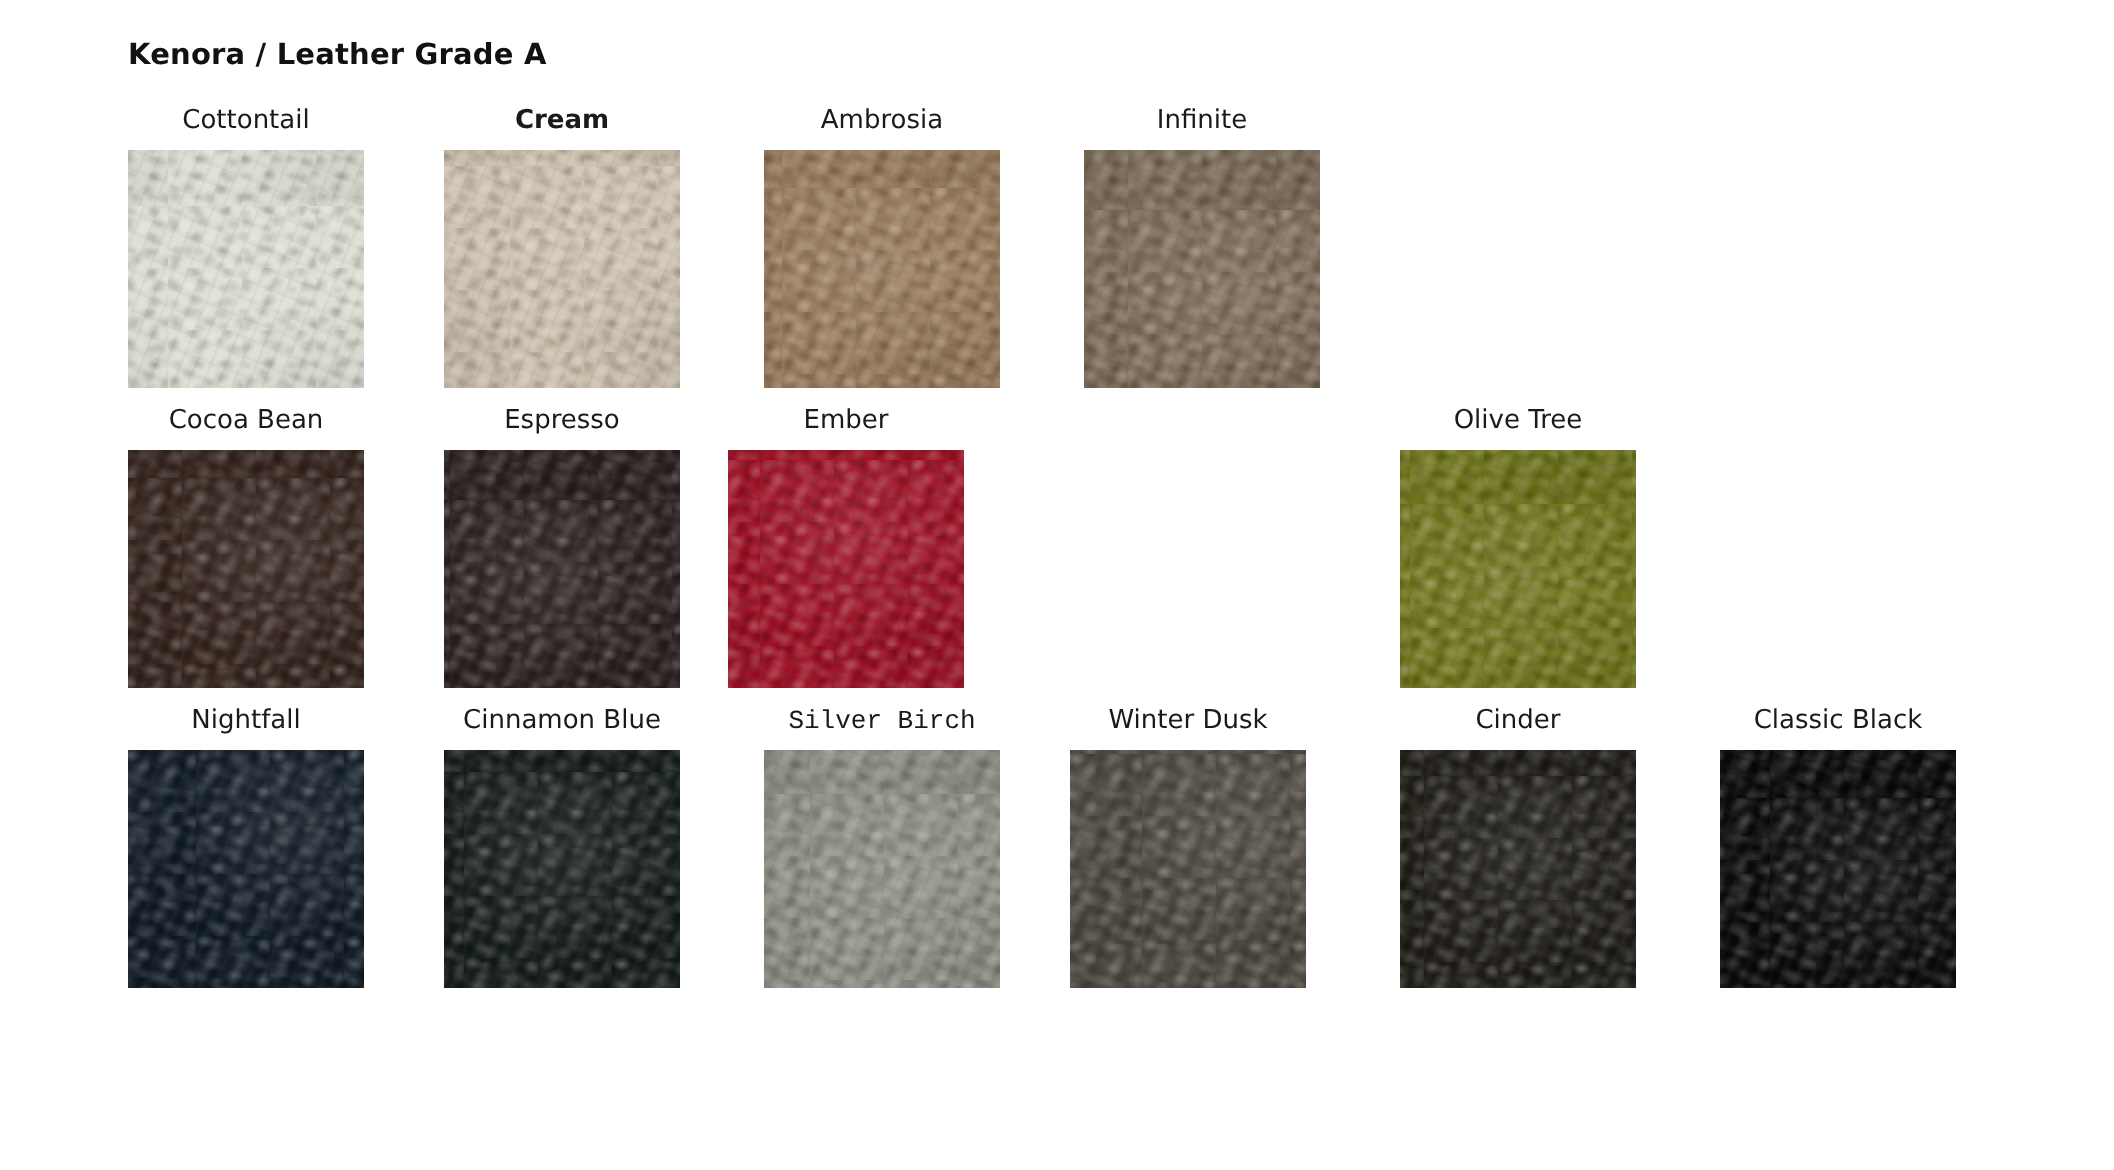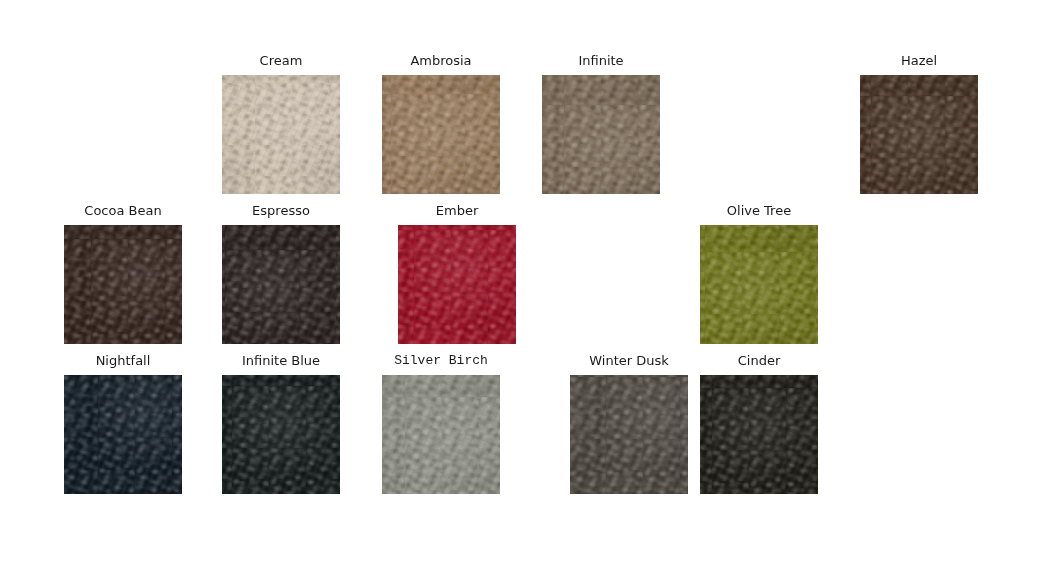--- a/index.html
+++ b/index.html
@@ -132,25 +132,35 @@
     background-image:
       radial-gradient(ellipse 90px 80px at 38% 30%, rgba(255,255,255,0.07), rgba(255,255,255,0) 75%),
       radial-gradient(ellipse 80px 70px at 72% 82%, rgba(0,0,0,0.06), rgba(0,0,0,0) 75%);
   }
 </style>
 </head>
 <body>
 
 <div id="page">
 
+  <div class="chart-title">Kenora / Leather Grade A</div>
 
   <div class="swatch-grid" id="swatch-grid">
       <div class="swatch-row" style="height: 150px;">
+        <div class="swatch-cell" style="left: 0px; width: 118px;">
+          <span class="swatch-label" style="width: 118px;">Cottontail</span>
+          <div class="swatch-chip" style="background-color: rgb(220, 220, 210); width: 118px; height: 119px;">
+            <div class="grain grain-a" style="background-position: 20px 28px;"></div>
+            <div class="grain grain-b" style="background-position: 20px 28px;"></div>
+            <div class="grain grain-c" style="background-position: 20px 28px;"></div>
+            <div class="grain grain-sheen" style="background-position: 20px 28px;"></div>
+          </div>
+        </div>
         <div class="swatch-cell" style="left: 158px; width: 118px;">
-          <span class="swatch-label" style="width: 118px;">Cream</span>
+          <span class="swatch-label" style="width: 118px; font-weight: bold;">Cream</span>
           <div class="swatch-chip" style="background-color: rgb(205, 192, 174); width: 118px; height: 119px;">
             <div class="grain grain-a" style="background-position: 33px 8px;"></div>
             <div class="grain grain-b" style="background-position: 33px 8px;"></div>
             <div class="grain grain-c" style="background-position: 33px 8px;"></div>
             <div class="grain grain-sheen" style="background-position: 33px 8px;"></div>
           </div>
         </div>
         <div class="swatch-cell" style="left: 318px; width: 118px;">
           <span class="swatch-label" style="width: 118px;">Ambrosia</span>
           <div class="swatch-chip" style="background-color: rgb(151, 121, 90); width: 118px; height: 119px;">
@@ -160,29 +170,20 @@
             <div class="grain grain-sheen" style="background-position: 9px 19px;"></div>
           </div>
         </div>
         <div class="swatch-cell" style="left: 478px; width: 118px;">
           <span class="swatch-label" style="width: 118px;">Infinite</span>
           <div class="swatch-chip" style="background-color: rgb(123, 106, 86); width: 118px; height: 119px;">
             <div class="grain grain-a" style="background-position: 22px 30px;"></div>
             <div class="grain grain-b" style="background-position: 22px 30px;"></div>
             <div class="grain grain-c" style="background-position: 22px 30px;"></div>
             <div class="grain grain-sheen" style="background-position: 22px 30px;"></div>
-          </div>
-        </div>
-        <div class="swatch-cell" style="left: 796px; width: 118px;">
-          <span class="swatch-label" style="width: 118px;">Hazel</span>
-          <div class="swatch-chip" style="background-color: rgb(69, 49, 35); width: 118px; height: 119px;">
-            <div class="grain grain-a" style="background-position: 11px 21px;"></div>
-            <div class="grain grain-b" style="background-position: 11px 21px;"></div>
-            <div class="grain grain-c" style="background-position: 11px 21px;"></div>
-            <div class="grain grain-sheen" style="background-position: 11px 21px;"></div>
           </div>
         </div>
       </div>
       <div class="swatch-row" style="height: 150px;">
         <div class="swatch-cell" style="left: 0px; width: 118px;">
           <span class="swatch-label" style="width: 118px;">Cocoa Bean</span>
           <div class="swatch-chip" style="background-color: rgb(52, 35, 28); width: 118px; height: 119px;">
             <div class="grain grain-a" style="background-position: 27px 14px;"></div>
             <div class="grain grain-b" style="background-position: 27px 14px;"></div>
             <div class="grain grain-c" style="background-position: 27px 14px;"></div>
@@ -191,21 +192,21 @@
         </div>
         <div class="swatch-cell" style="left: 158px; width: 118px;">
           <span class="swatch-label" style="width: 118px;">Espresso</span>
           <div class="swatch-chip" style="background-color: rgb(40, 31, 29); width: 118px; height: 119px;">
             <div class="grain grain-a" style="background-position: 3px 25px;"></div>
             <div class="grain grain-b" style="background-position: 3px 25px;"></div>
             <div class="grain grain-c" style="background-position: 3px 25px;"></div>
             <div class="grain grain-sheen" style="background-position: 3px 25px;"></div>
           </div>
         </div>
-        <div class="swatch-cell" style="left: 334px; width: 113px;">
+        <div class="swatch-cell" style="left: 300px; width: 113px;">
           <span class="swatch-label" style="width: 118px;">Ember</span>
           <div class="swatch-chip" style="background-color: rgb(156, 14, 34); width: 118px; height: 119px;">
             <div class="grain grain-a" style="background-position: 16px 5px;"></div>
             <div class="grain grain-b" style="background-position: 16px 5px;"></div>
             <div class="grain grain-c" style="background-position: 16px 5px;"></div>
             <div class="grain grain-sheen" style="background-position: 16px 5px;"></div>
           </div>
         </div>
         <div class="swatch-cell" style="left: 636px; width: 118px;">
           <span class="swatch-label" style="width: 118px;">Olive Tree</span>
@@ -221,51 +222,60 @@
         <div class="swatch-cell" style="left: 0px; width: 118px;">
           <span class="swatch-label" style="width: 118px;">Nightfall</span>
           <div class="swatch-chip" style="background-color: rgb(15, 26, 36); width: 118px; height: 119px;">
             <div class="grain grain-a" style="background-position: 34px 0px;"></div>
             <div class="grain grain-b" style="background-position: 34px 0px;"></div>
             <div class="grain grain-c" style="background-position: 34px 0px;"></div>
             <div class="grain grain-sheen" style="background-position: 34px 0px;"></div>
           </div>
         </div>
         <div class="swatch-cell" style="left: 158px; width: 118px;">
-          <span class="swatch-label" style="width: 118px;">Infinite Blue</span>
+          <span class="swatch-label" style="width: 118px;">Cinnamon Blue</span>
           <div class="swatch-chip" style="background-color: rgb(20, 27, 27); width: 118px; height: 119px;">
             <div class="grain grain-a" style="background-position: 10px 11px;"></div>
             <div class="grain grain-b" style="background-position: 10px 11px;"></div>
             <div class="grain grain-c" style="background-position: 10px 11px;"></div>
             <div class="grain grain-sheen" style="background-position: 10px 11px;"></div>
           </div>
         </div>
         <div class="swatch-cell" style="left: 318px; width: 118px; font-family: Liberation Mono, monospace;">
           <span class="swatch-label" style="width: 118px;">Silver Birch</span>
           <div class="swatch-chip" style="background-color: rgb(139, 141, 131); width: 118px; height: 119px;">
             <div class="grain grain-a" style="background-position: 23px 22px;"></div>
             <div class="grain grain-b" style="background-position: 23px 22px;"></div>
             <div class="grain grain-c" style="background-position: 23px 22px;"></div>
             <div class="grain grain-sheen" style="background-position: 23px 22px;"></div>
           </div>
         </div>
-        <div class="swatch-cell" style="left: 506px; width: 118px;">
+        <div class="swatch-cell" style="left: 471px; width: 118px;">
           <span class="swatch-label" style="width: 118px;">Winter Dusk</span>
           <div class="swatch-chip" style="background-color: rgb(75, 70, 62); width: 118px; height: 119px;">
             <div class="grain grain-a" style="background-position: 36px 2px;"></div>
             <div class="grain grain-b" style="background-position: 36px 2px;"></div>
             <div class="grain grain-c" style="background-position: 36px 2px;"></div>
             <div class="grain grain-sheen" style="background-position: 36px 2px;"></div>
           </div>
         </div>
         <div class="swatch-cell" style="left: 636px; width: 118px;">
           <span class="swatch-label" style="width: 118px;">Cinder</span>
           <div class="swatch-chip" style="background-color: rgb(30, 28, 21); width: 118px; height: 119px;">
             <div class="grain grain-a" style="background-position: 12px 13px;"></div>
             <div class="grain grain-b" style="background-position: 12px 13px;"></div>
             <div class="grain grain-c" style="background-position: 12px 13px;"></div>
             <div class="grain grain-sheen" style="background-position: 12px 13px;"></div>
           </div>
         </div>
+        <div class="swatch-cell" style="left: 796px; width: 118px;">
+          <span class="swatch-label" style="width: 118px;">Classic Black</span>
+          <div class="swatch-chip" style="background-color: rgb(10, 8, 7); width: 118px; height: 119px;">
+            <div class="grain grain-a" style="background-position: 25px 24px;"></div>
+            <div class="grain grain-b" style="background-position: 25px 24px;"></div>
+            <div class="grain grain-c" style="background-position: 25px 24px;"></div>
+            <div class="grain grain-sheen" style="background-position: 25px 24px;"></div>
+          </div>
+        </div>
       </div>
     </div>
 
 </div>
 
 </body></html>

